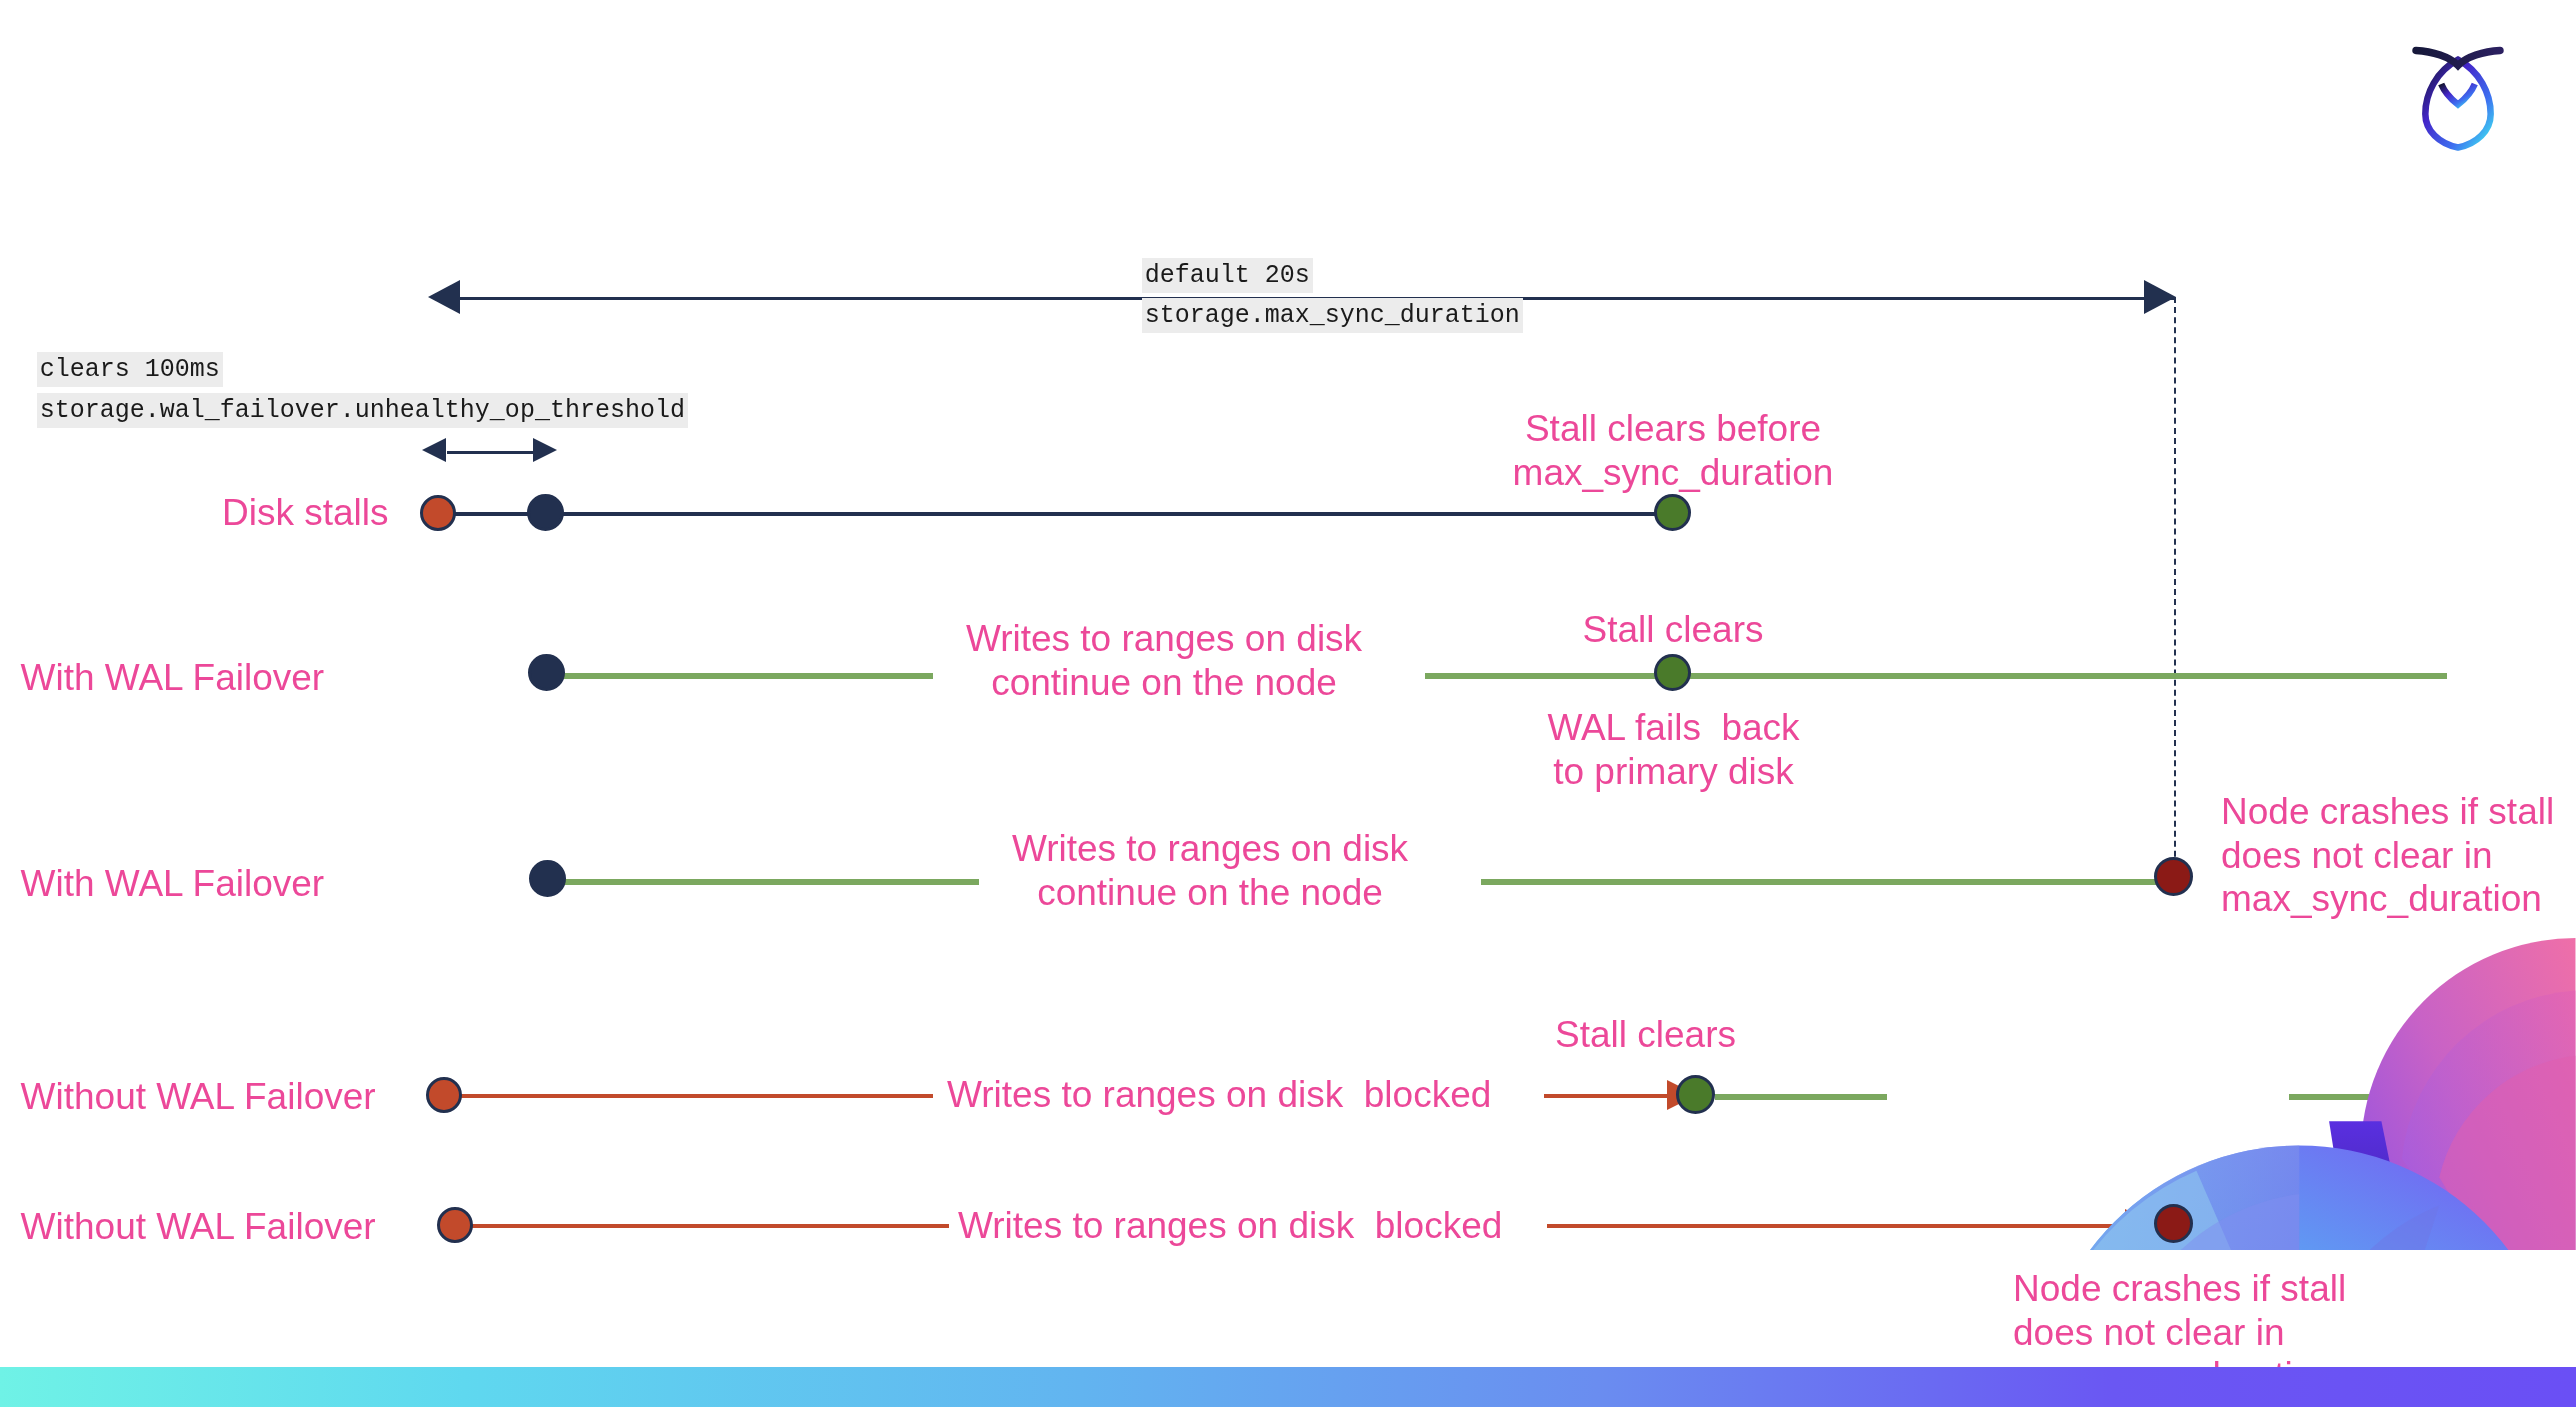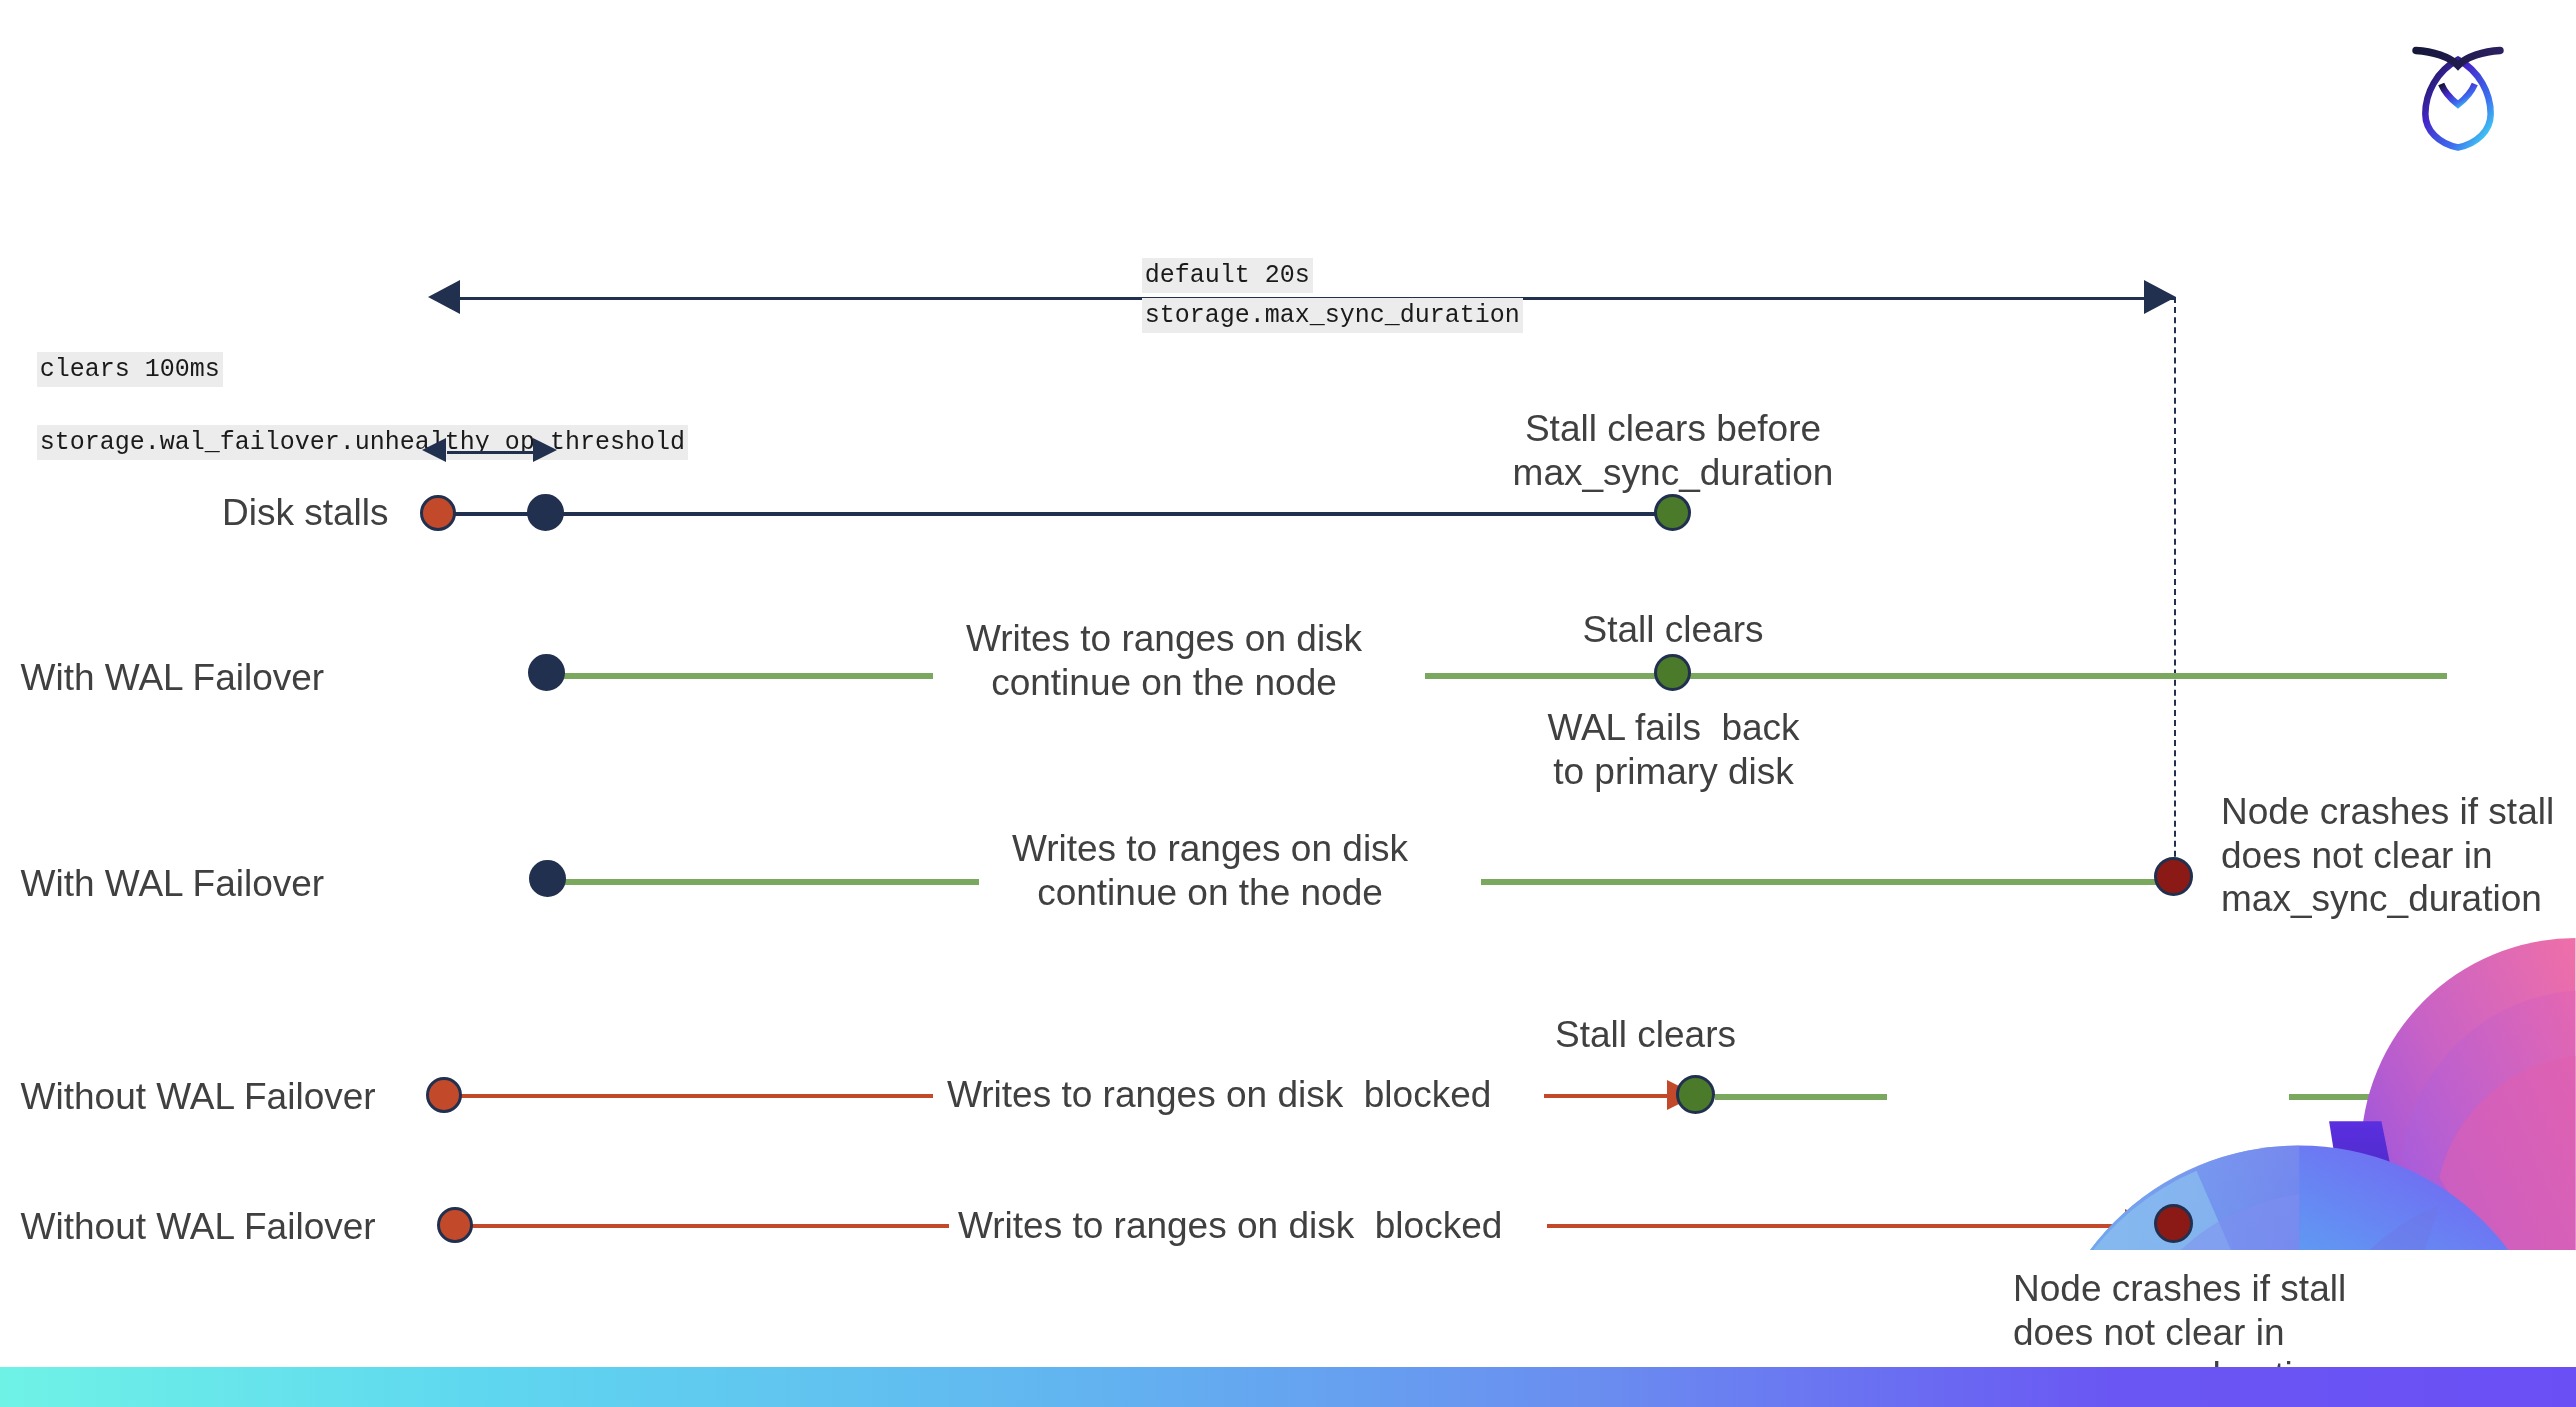--- a/index.html
+++ b/index.html
@@ -23,21 +23,21 @@
   
   .mono-chip{
     position:absolute;
     font-family:"Liberation Mono","DejaVu Sans Mono",monospace;
     font-size:25px;color:#1a1a1a;background:#ececec;
     white-space:nowrap;line-height:1.32;padding:0.9px 2.8px;
   }
 
   
   .lbl{
-    position:absolute;color:#404040;white-space:pre;
+    position:absolute;color:#ec4899;white-space:pre;
     line-height:1.18;
   }
   .lbl.row-name{font-size:37px;}
   .lbl.note{font-size:37px;}
   .lbl.note-c{text-align:center;}
 
   
   .hline{position:absolute;height:0;border-top-style:solid;}
   .vdash{position:absolute;width:0;border-left:2.8px dashed #22304f;}
   .dot{
@@ -94,21 +94,21 @@
   <div class="hline" style="left:460px;top:297px;width:1714px;border-top-width:3.7px;border-top-color:#22304f;"></div>
   <div class="arrowhead ah-left" style="left:428px;top:280px;"></div>
   <div class="arrowhead ah-right" style="left:2144px;top:280px;"></div>
 
   <div class="mono-chip" style="left:1142px;top:258px;text-align:right;">default 20s</div>
   <div class="mono-chip" style="left:1142px;top:298px;">storage.max_sync_duration</div>
 
   <div class="vdash" style="left:2174px;top:297px;height:580px;"></div>
 
   <div class="mono-chip" style="left:37px;top:352px;">clears 100ms</div>
-  <div class="mono-chip" style="left:37px;top:393px;margin-top:32px;">storage.wal_failover.unhealthy_op_threshold</div>
+  <div class="mono-chip" style="left:37px;top:393px;">storage.wal_failover.unhealthy_op_threshold</div>
 
   <div class="hline" style="left:447px;top:451px;width:86px;border-top-width:3.7px;border-top-color:#22304f;"></div>
   <div class="arrowhead ah-left-sm" style="left:422px;top:438px;"></div>
   <div class="arrowhead ah-right-sm" style="left:533px;top:438px;"></div>
 
   <div class="lbl row-name" style="left:222px;top:491px;">Disk stalls</div>
 
   <div class="hline" style="left:439px;top:512px;width:1243px;border-top-width:4.7px;border-top-color:#22304f;"></div>
 
   <div class="dot orange" style="left:420px;top:495px;width:36px;height:36px;"></div>

